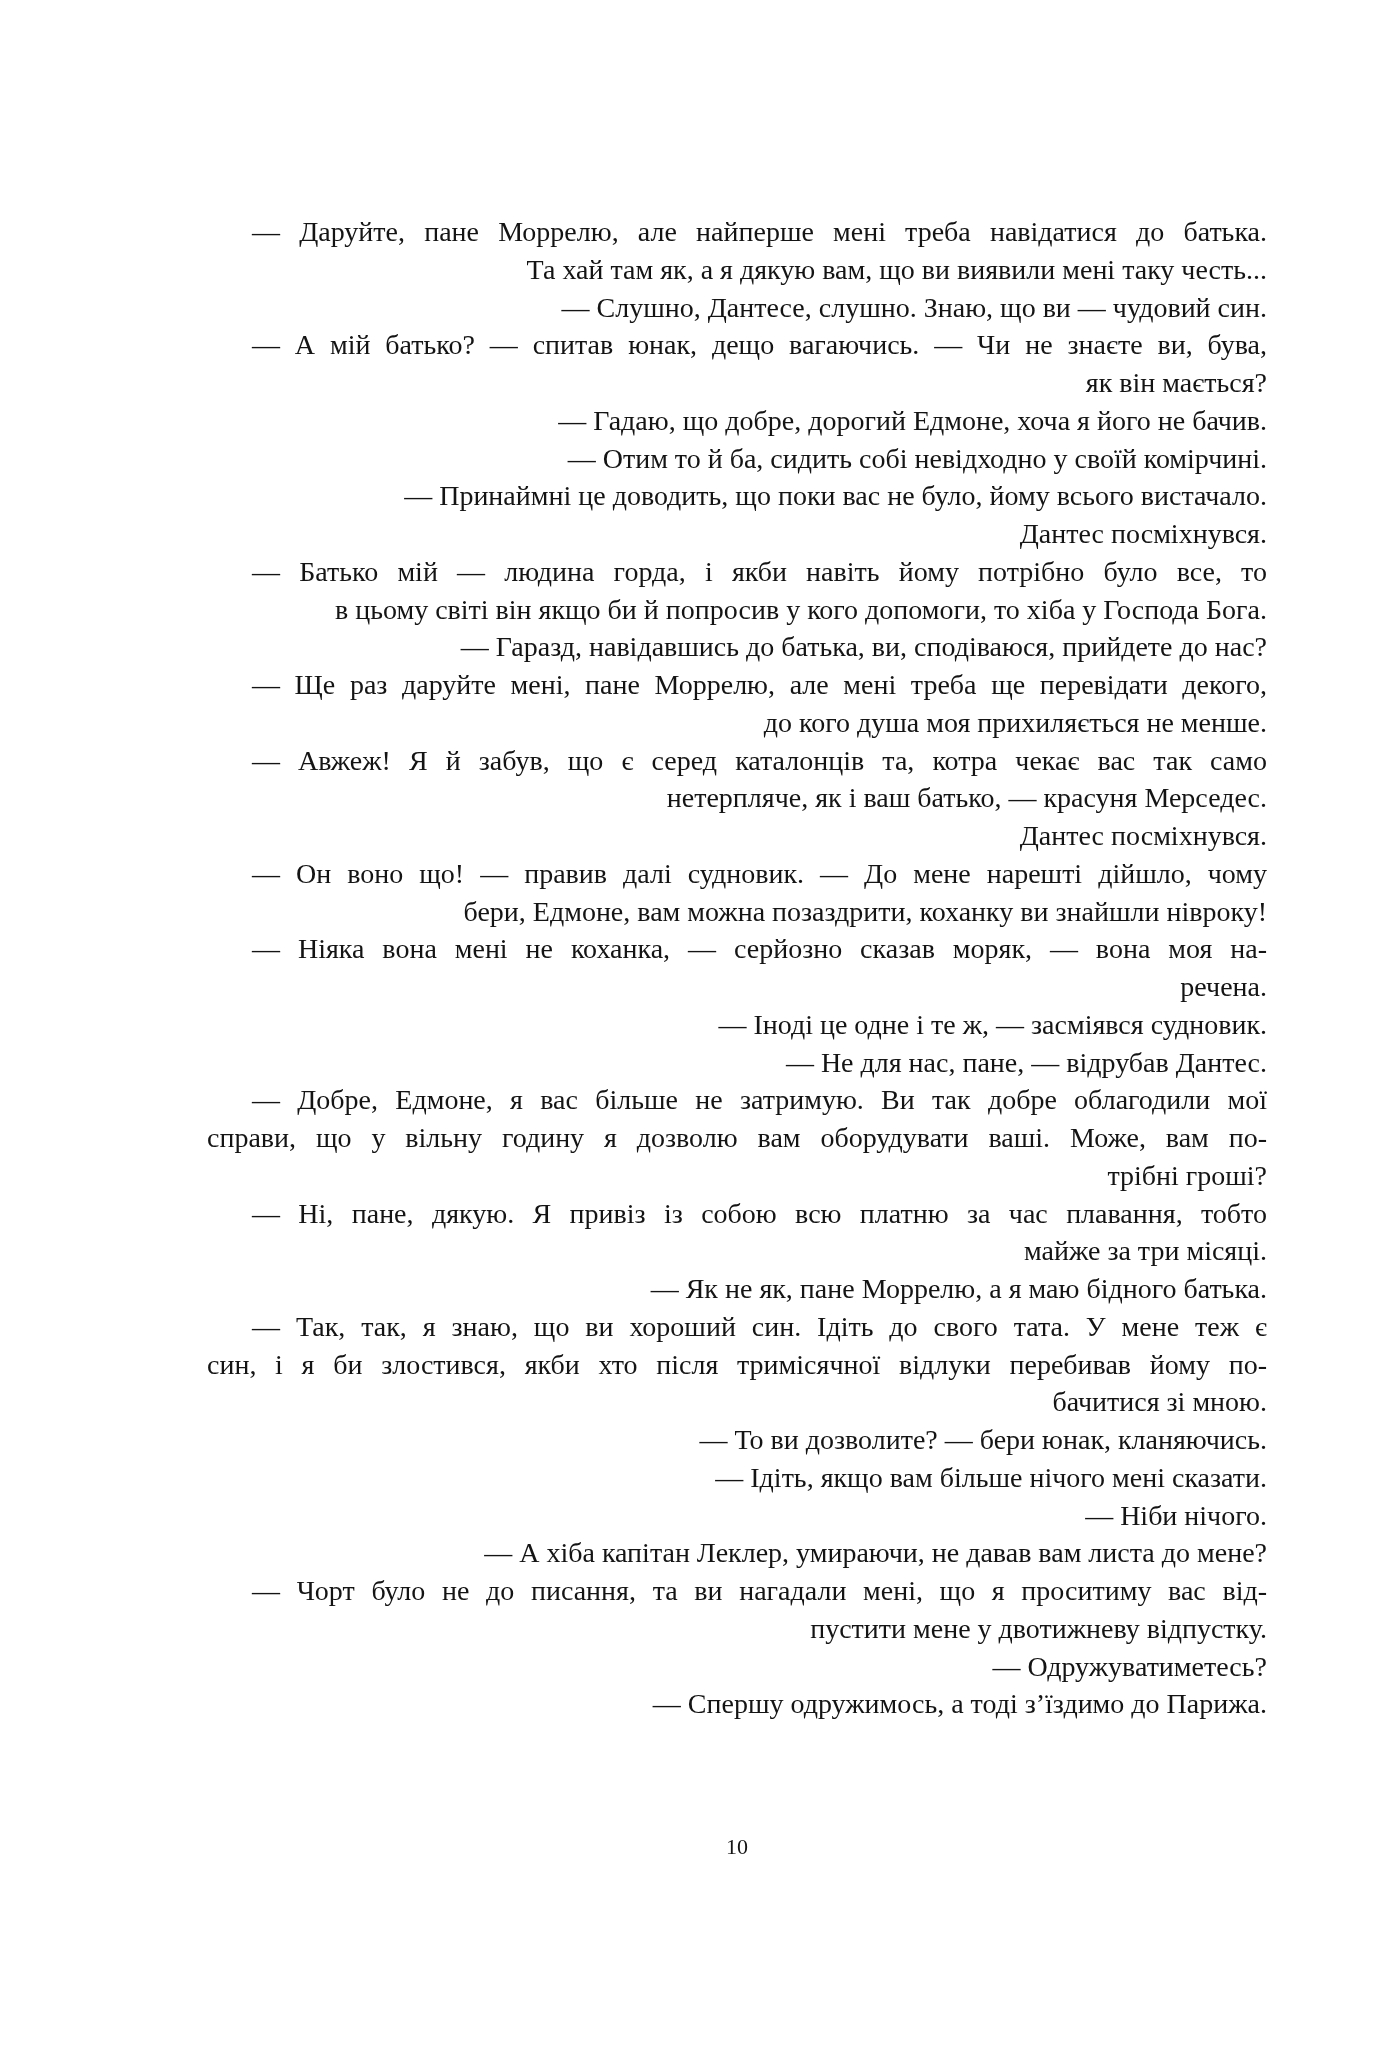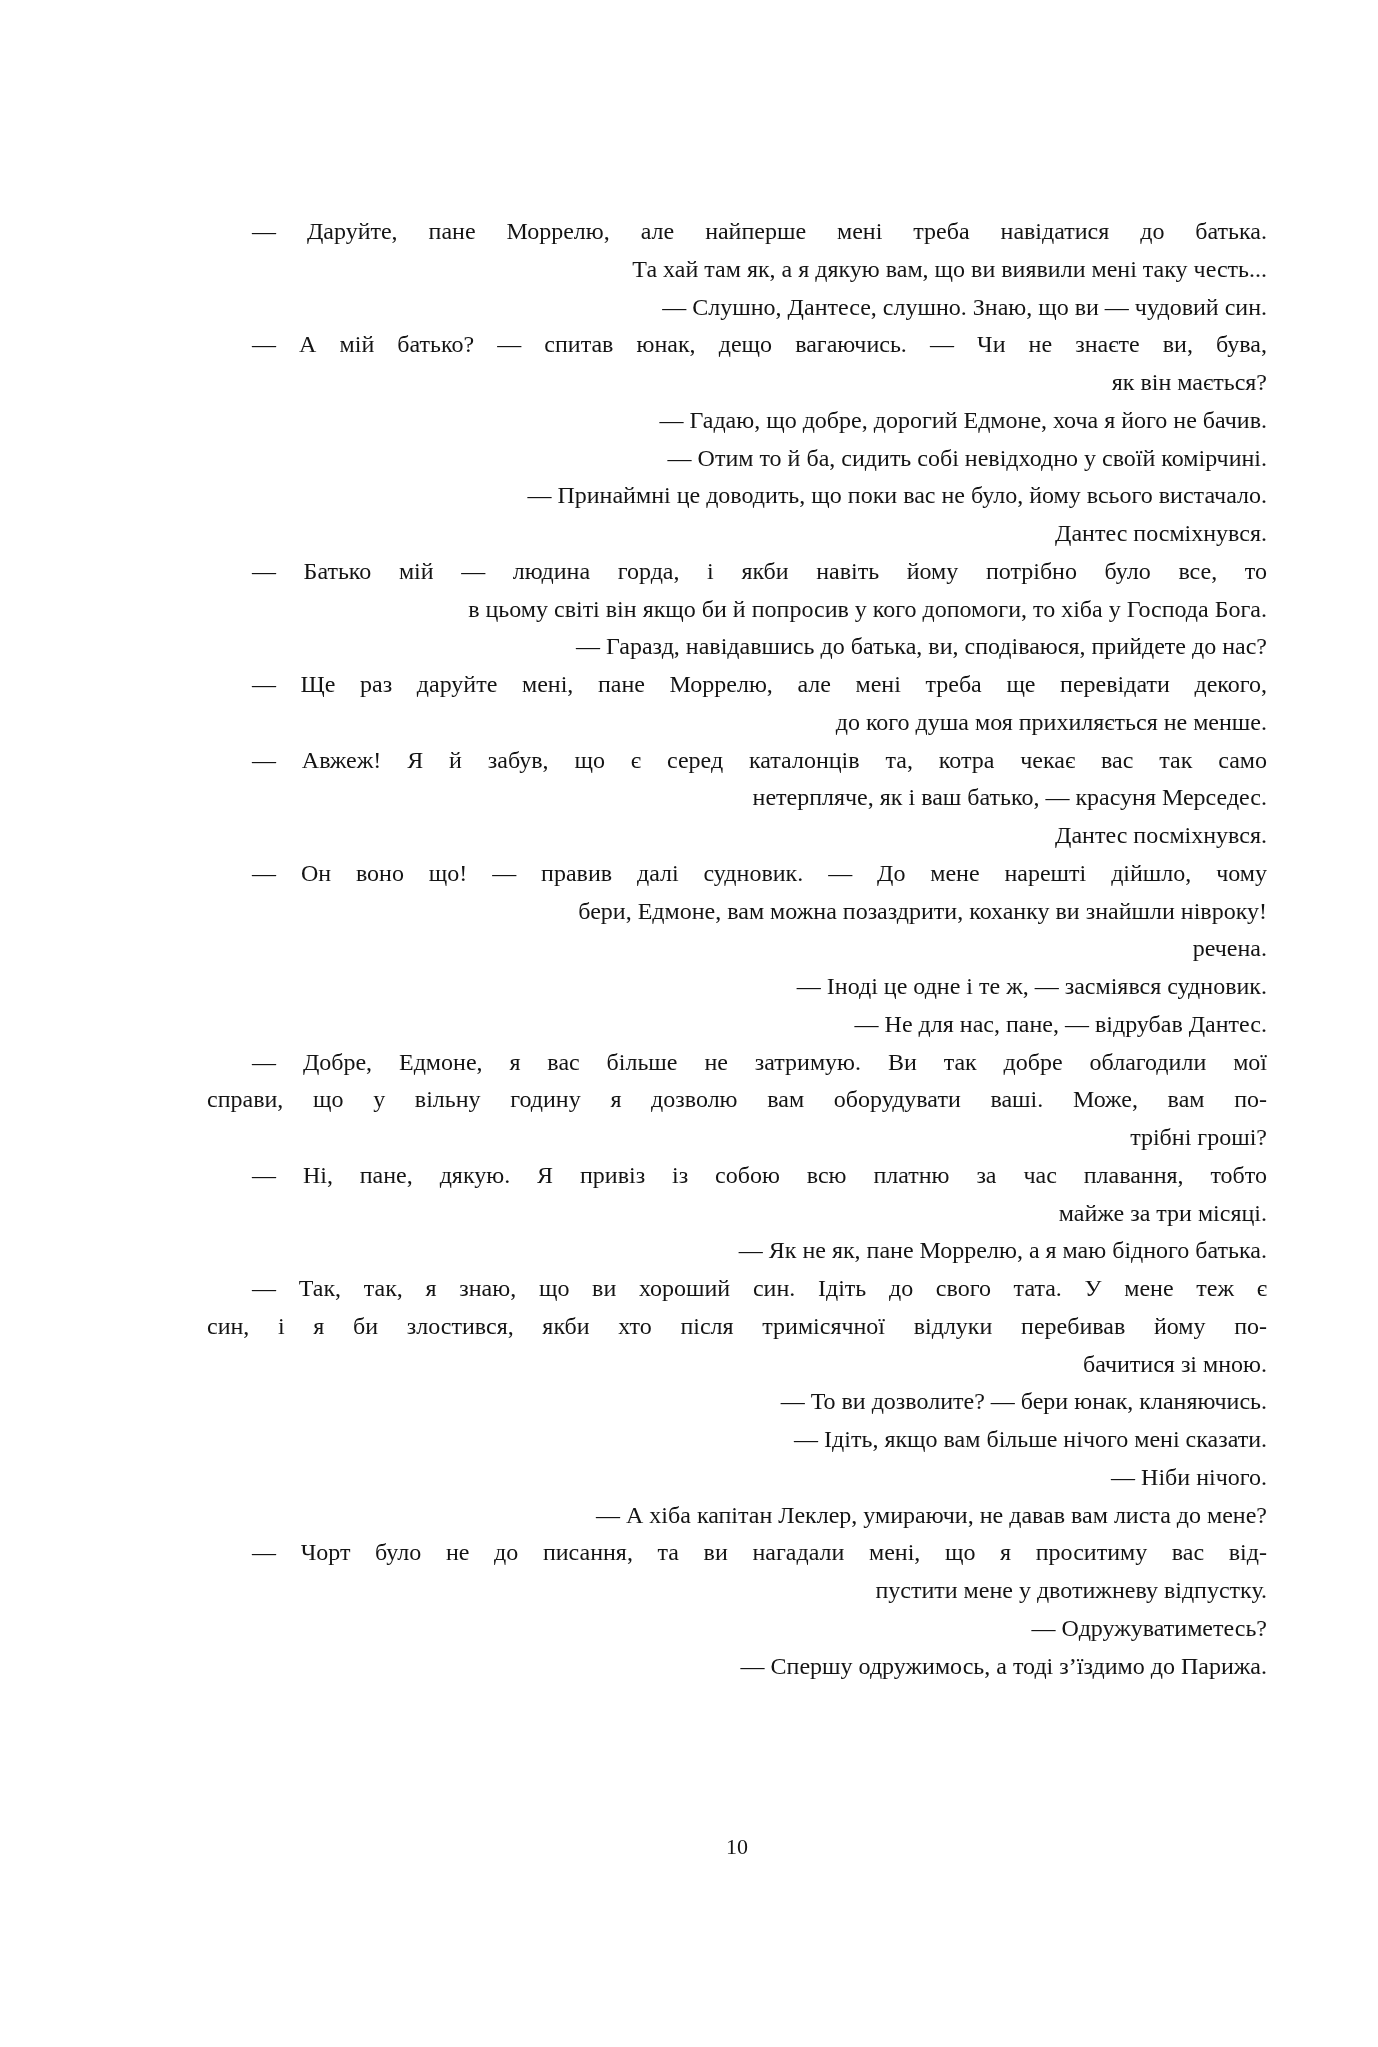--- a/index.html
+++ b/index.html
@@ -1,21 +1,21 @@
 <!DOCTYPE html>
 <html><head>
 <meta charset="utf-8">
 <style>
   html, body { margin: 0; padding: 0; background: #ffffff; }
   body { width: 1378px; height: 2047px; position: relative; overflow: hidden; }
   .page { position: absolute; left: 0; top: 0; width: 1378px; height: 2047px; background: #ffffff; }
   .text-block {
     position: absolute; left: 207px; top: 213px; width: 1060px;
     font-family: "Liberation Serif", "DejaVu Serif", serif;
-    font-size: 24px; color: #141414;
+    font-size: 28px; color: #141414;
   }
   .line {
     height: 37.76px; line-height: 37.76px; white-space: nowrap; overflow: visible;
     text-align: right;
   }
   .line.justify { text-align: justify; text-align-last: justify; white-space: normal; }
   .line.indent { padding-left: 45px; }
   .page-number {
     position: absolute; left: 0; width: 1474px; top: 1832px; text-align: center;
     font-family: "Liberation Serif", "DejaVu Serif", serif; font-size: 22px; color: #141414;
@@ -39,20 +39,21 @@
       <div class="line indent justify">— Батько мій — людина горда, і якби навіть йому потрібно було все, то</div>
       <div class="line">в цьому світі він якщо би й попросив у кого допомоги, то хіба у Господа Бога.</div>
       <div class="line indent">— Гаразд, навідавшись до батька, ви, сподіваюся, прийдете до нас?</div>
       <div class="line indent justify">— Ще раз даруйте мені, пане Моррелю, але мені треба ще перевідати декого,</div>
       <div class="line">до кого душа моя прихиляється не менше.</div>
       <div class="line indent justify">— Авжеж! Я й забув, що є серед каталонців та, котра чекає вас так само</div>
       <div class="line">нетерпляче, як і ваш батько, — красуня Мерседес.</div>
       <div class="line indent">Дантес посміхнувся.</div>
       <div class="line indent justify">— Он воно що! — правив далі судновик. — До мене нарешті дійшло, чому</div>
       <div class="line">бери, Едмоне, вам можна позаздрити, коханку ви знайшли нівроку!</div>
+      <div class="line indent justify">— Ніяка вона мені не коханка, — серйозно сказав моряк, — вона моя на-</div>
       <div class="line">речена.</div>
       <div class="line indent">— Іноді це одне і те ж, — засміявся судновик.</div>
       <div class="line indent">— Не для нас, пане, — відрубав Дантес.</div>
       <div class="line indent justify">— Добре, Едмоне, я вас більше не затримую. Ви так добре облагодили мої</div>
       <div class="line justify">справи, що у вільну годину я дозволю вам оборудувати ваші. Може, вам по-</div>
       <div class="line">трібні гроші?</div>
       <div class="line indent justify">— Ні, пане, дякую. Я привіз із собою всю платню за час плавання, тобто</div>
       <div class="line">майже за три місяці.</div>
       <div class="line indent">— Як не як, пане Моррелю, а я маю бідного батька.</div>
       <div class="line indent justify">— Так, так, я знаю, що ви хороший син. Ідіть до свого тата. У мене теж є</div>

